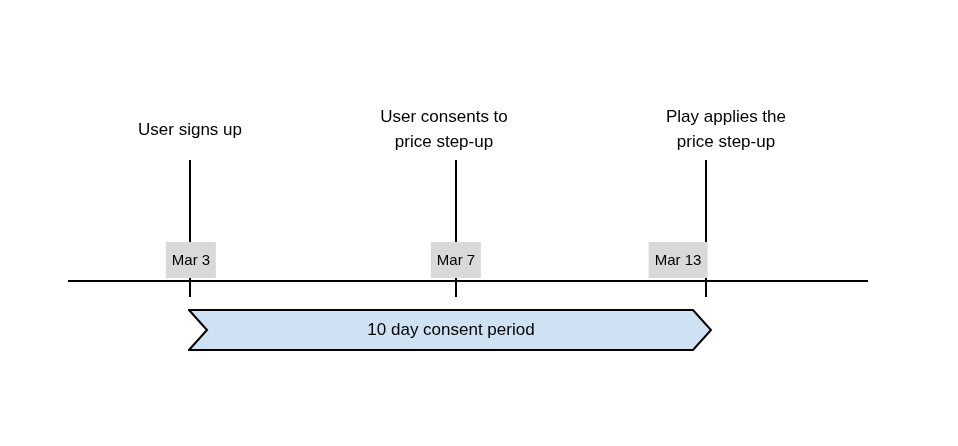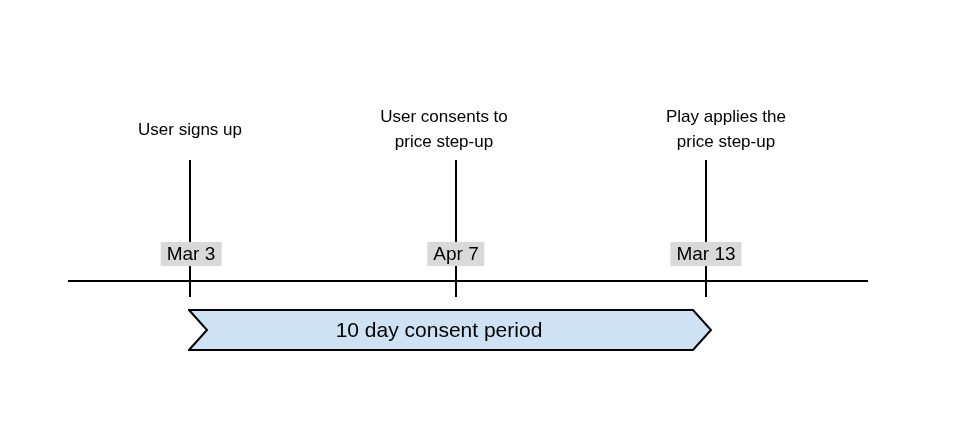--- a/index.html
+++ b/index.html
@@ -36,23 +36,23 @@
     height: 137px;
     width: 2px;
     transform: translateX(-50%);
     background: var(--line, #000000);
   }
   .event-date {
     position: absolute;
     top: 242px;
     transform: translateX(-50%);
     background: var(--date-label-bg, #d9d9d9);
-    font-size: 19px;
+    font-size: 15px;
     line-height: 24px;
-    padding: 0 6px;
+    padding: 6px 6px;
     white-space: nowrap;
   }
   .timeline-axis {
     position: absolute;
     left: 68px;
     top: 280px;
     width: 805px;
     height: 2px;
     background: var(--line, #000000);
   }
@@ -63,48 +63,48 @@
     width: 526px;
     height: 42px;
   }
   .period-band-svg polygon {
     stroke: var(--band-border, #000000);
     stroke-width: 2;
     stroke-linejoin: miter;
   }
   .period-label {
     position: absolute;
-    left: 176px;
+    left: 188px;
     top: 309px;
     width: 526px;
     height: 42px;
     display: flex;
     align-items: center;
     justify-content: center;
-    font-size: 21px;
+    font-size: 17px;
   }
 </style>
 </head>
 <body>
 
 <div class="canvas">
 
   <div class="event-label" style="left:190px">User signs up</div>
   <div class="event-tick" style="left:190px"></div>
   <div class="event-date" style="left:191px">Mar 3</div>
 
   <div class="event-label" style="left:444px">User consents to
 price step-up</div>
   <div class="event-tick" style="left:456px"></div>
-  <div class="event-date" style="left:456px">Apr 7</div>
+  <div class="event-date" style="left:456px">Mar 7</div>
 
   <div class="event-label" style="left:726px">Play applies the
 price step-up</div>
   <div class="event-tick" style="left:706px"></div>
-  <div class="event-date" style="left:706px">Mar 13</div>
+  <div class="event-date" style="left:678px">Mar 13</div>
 
   <div class="timeline-axis"></div>
 
   <svg class="period-band-svg" viewBox="0 0 526 42" aria-hidden="true">
     <polygon points="1,1 505,1 523,21 505,41 1,41 19,21" fill="#cfe2f3"></polygon>
   </svg>
   <div class="period-label">10 day consent period</div>
 
 </div>
 

